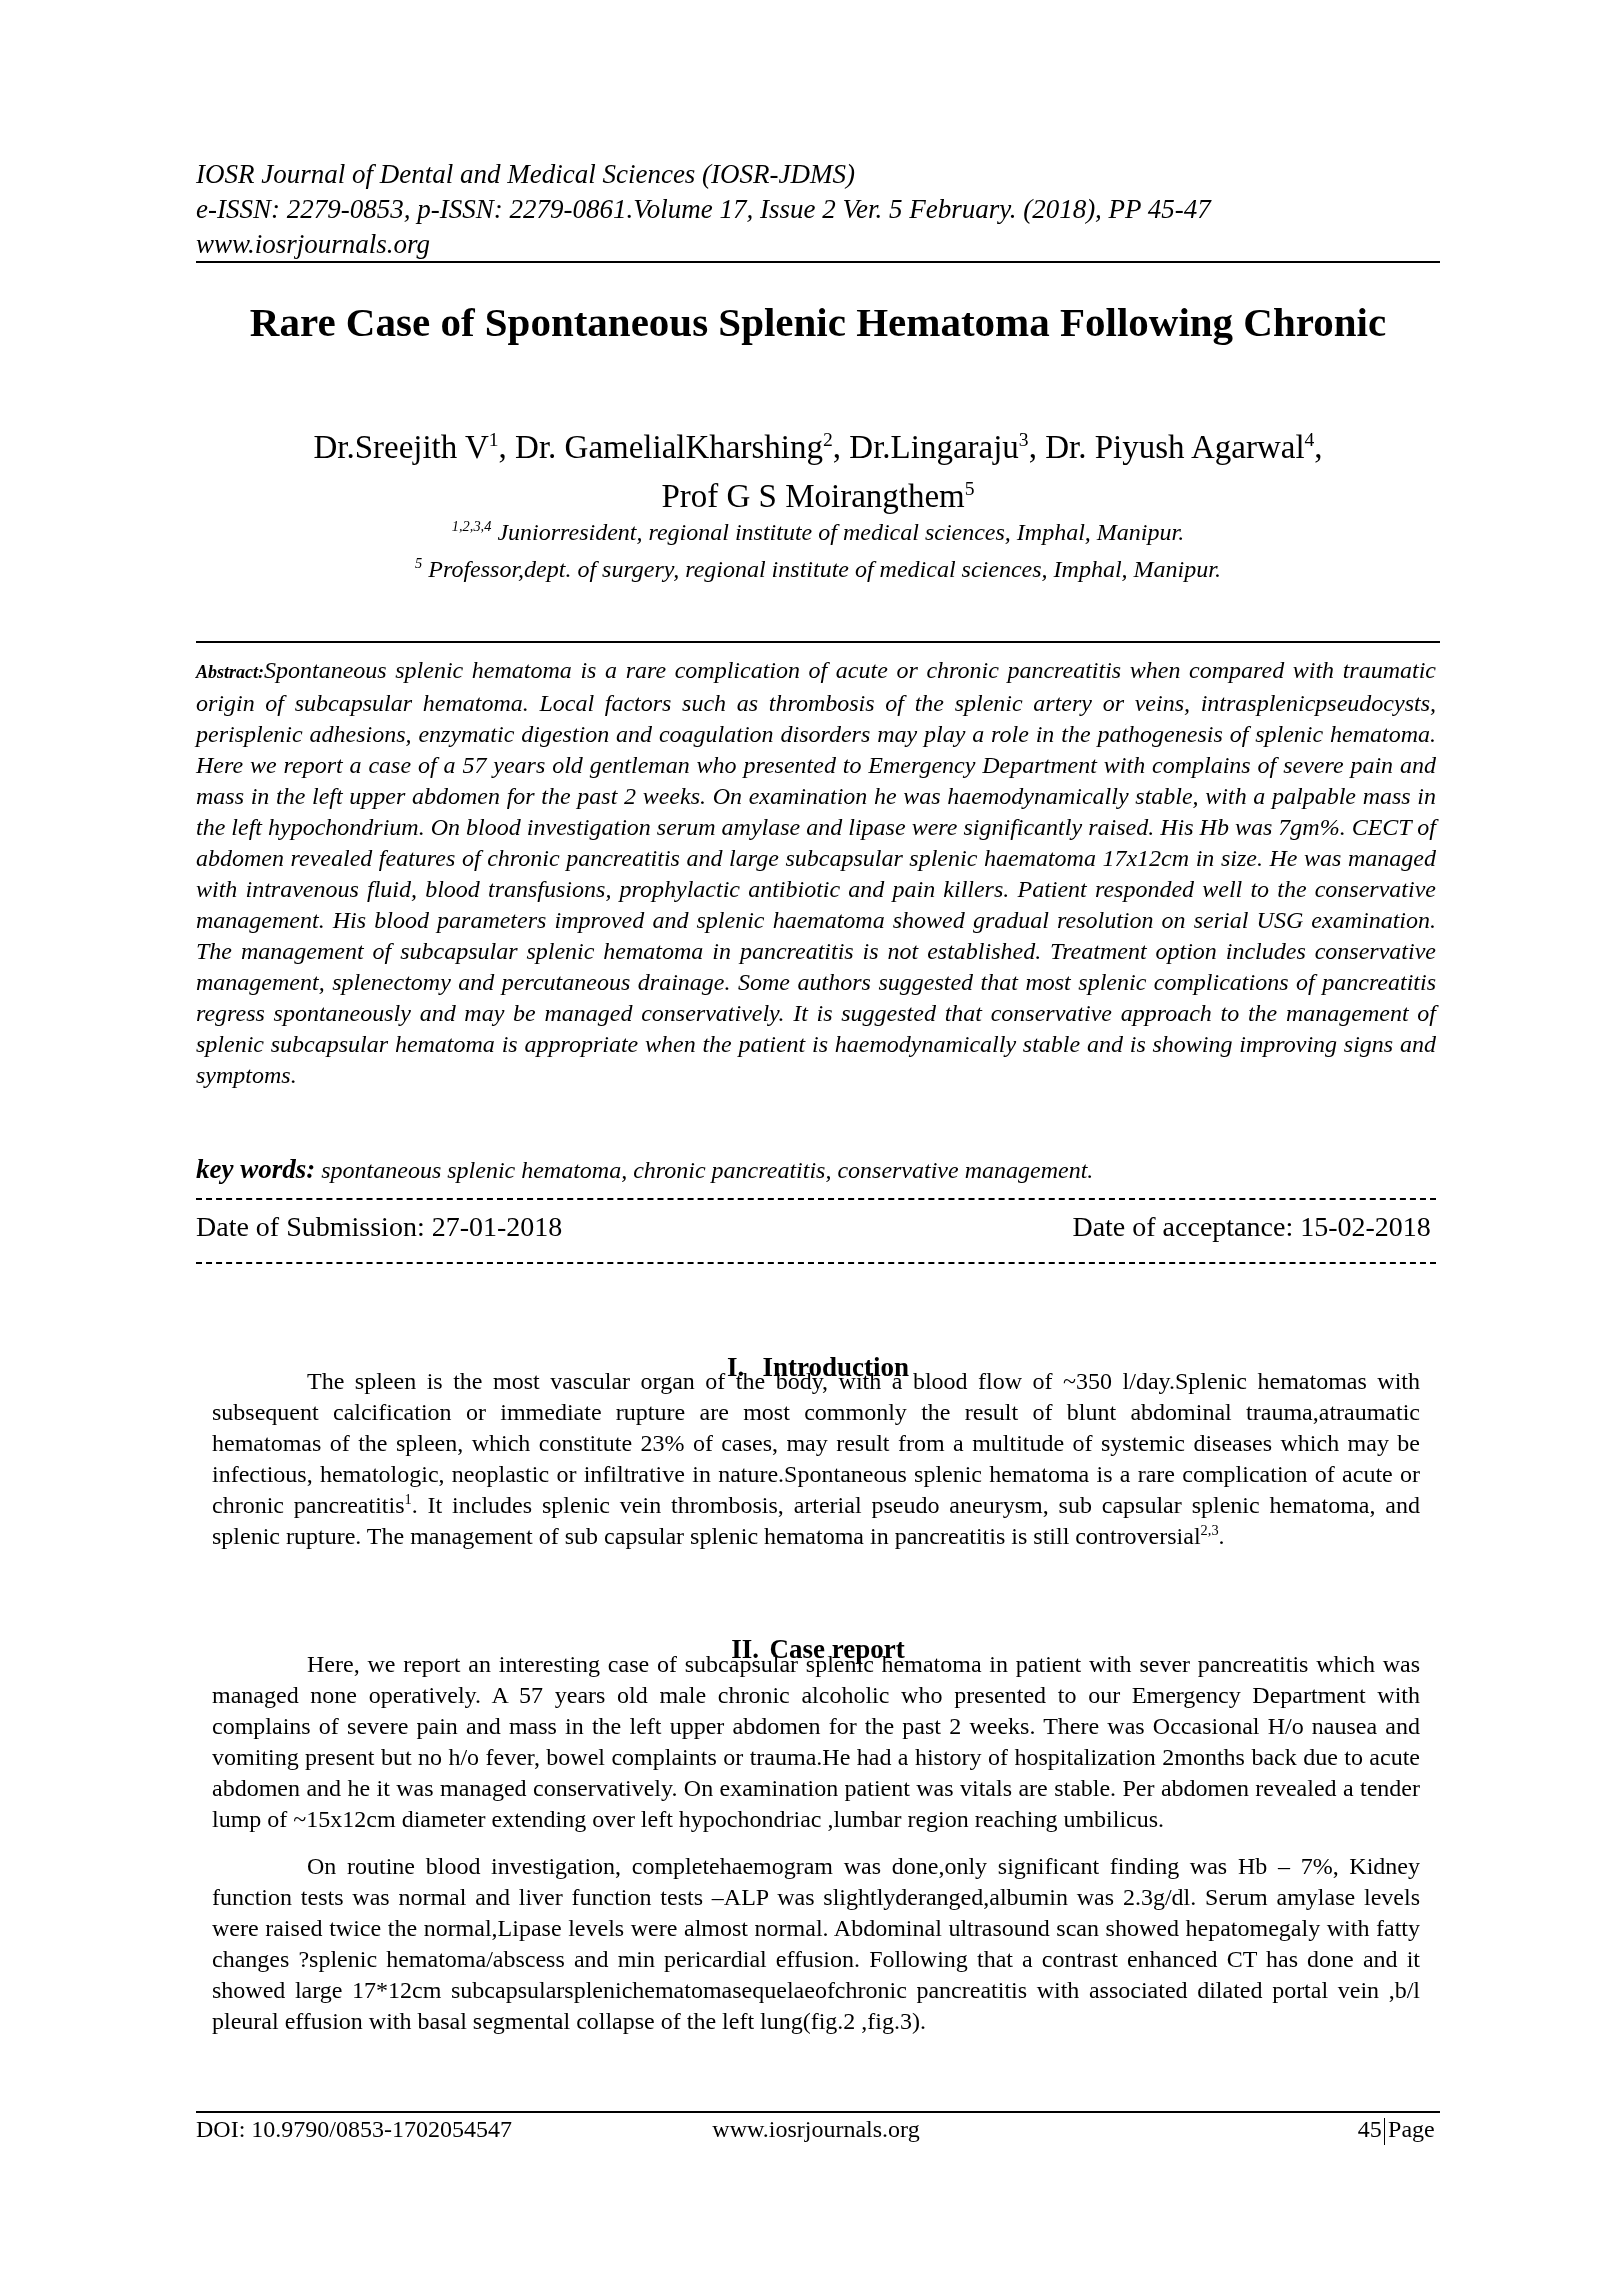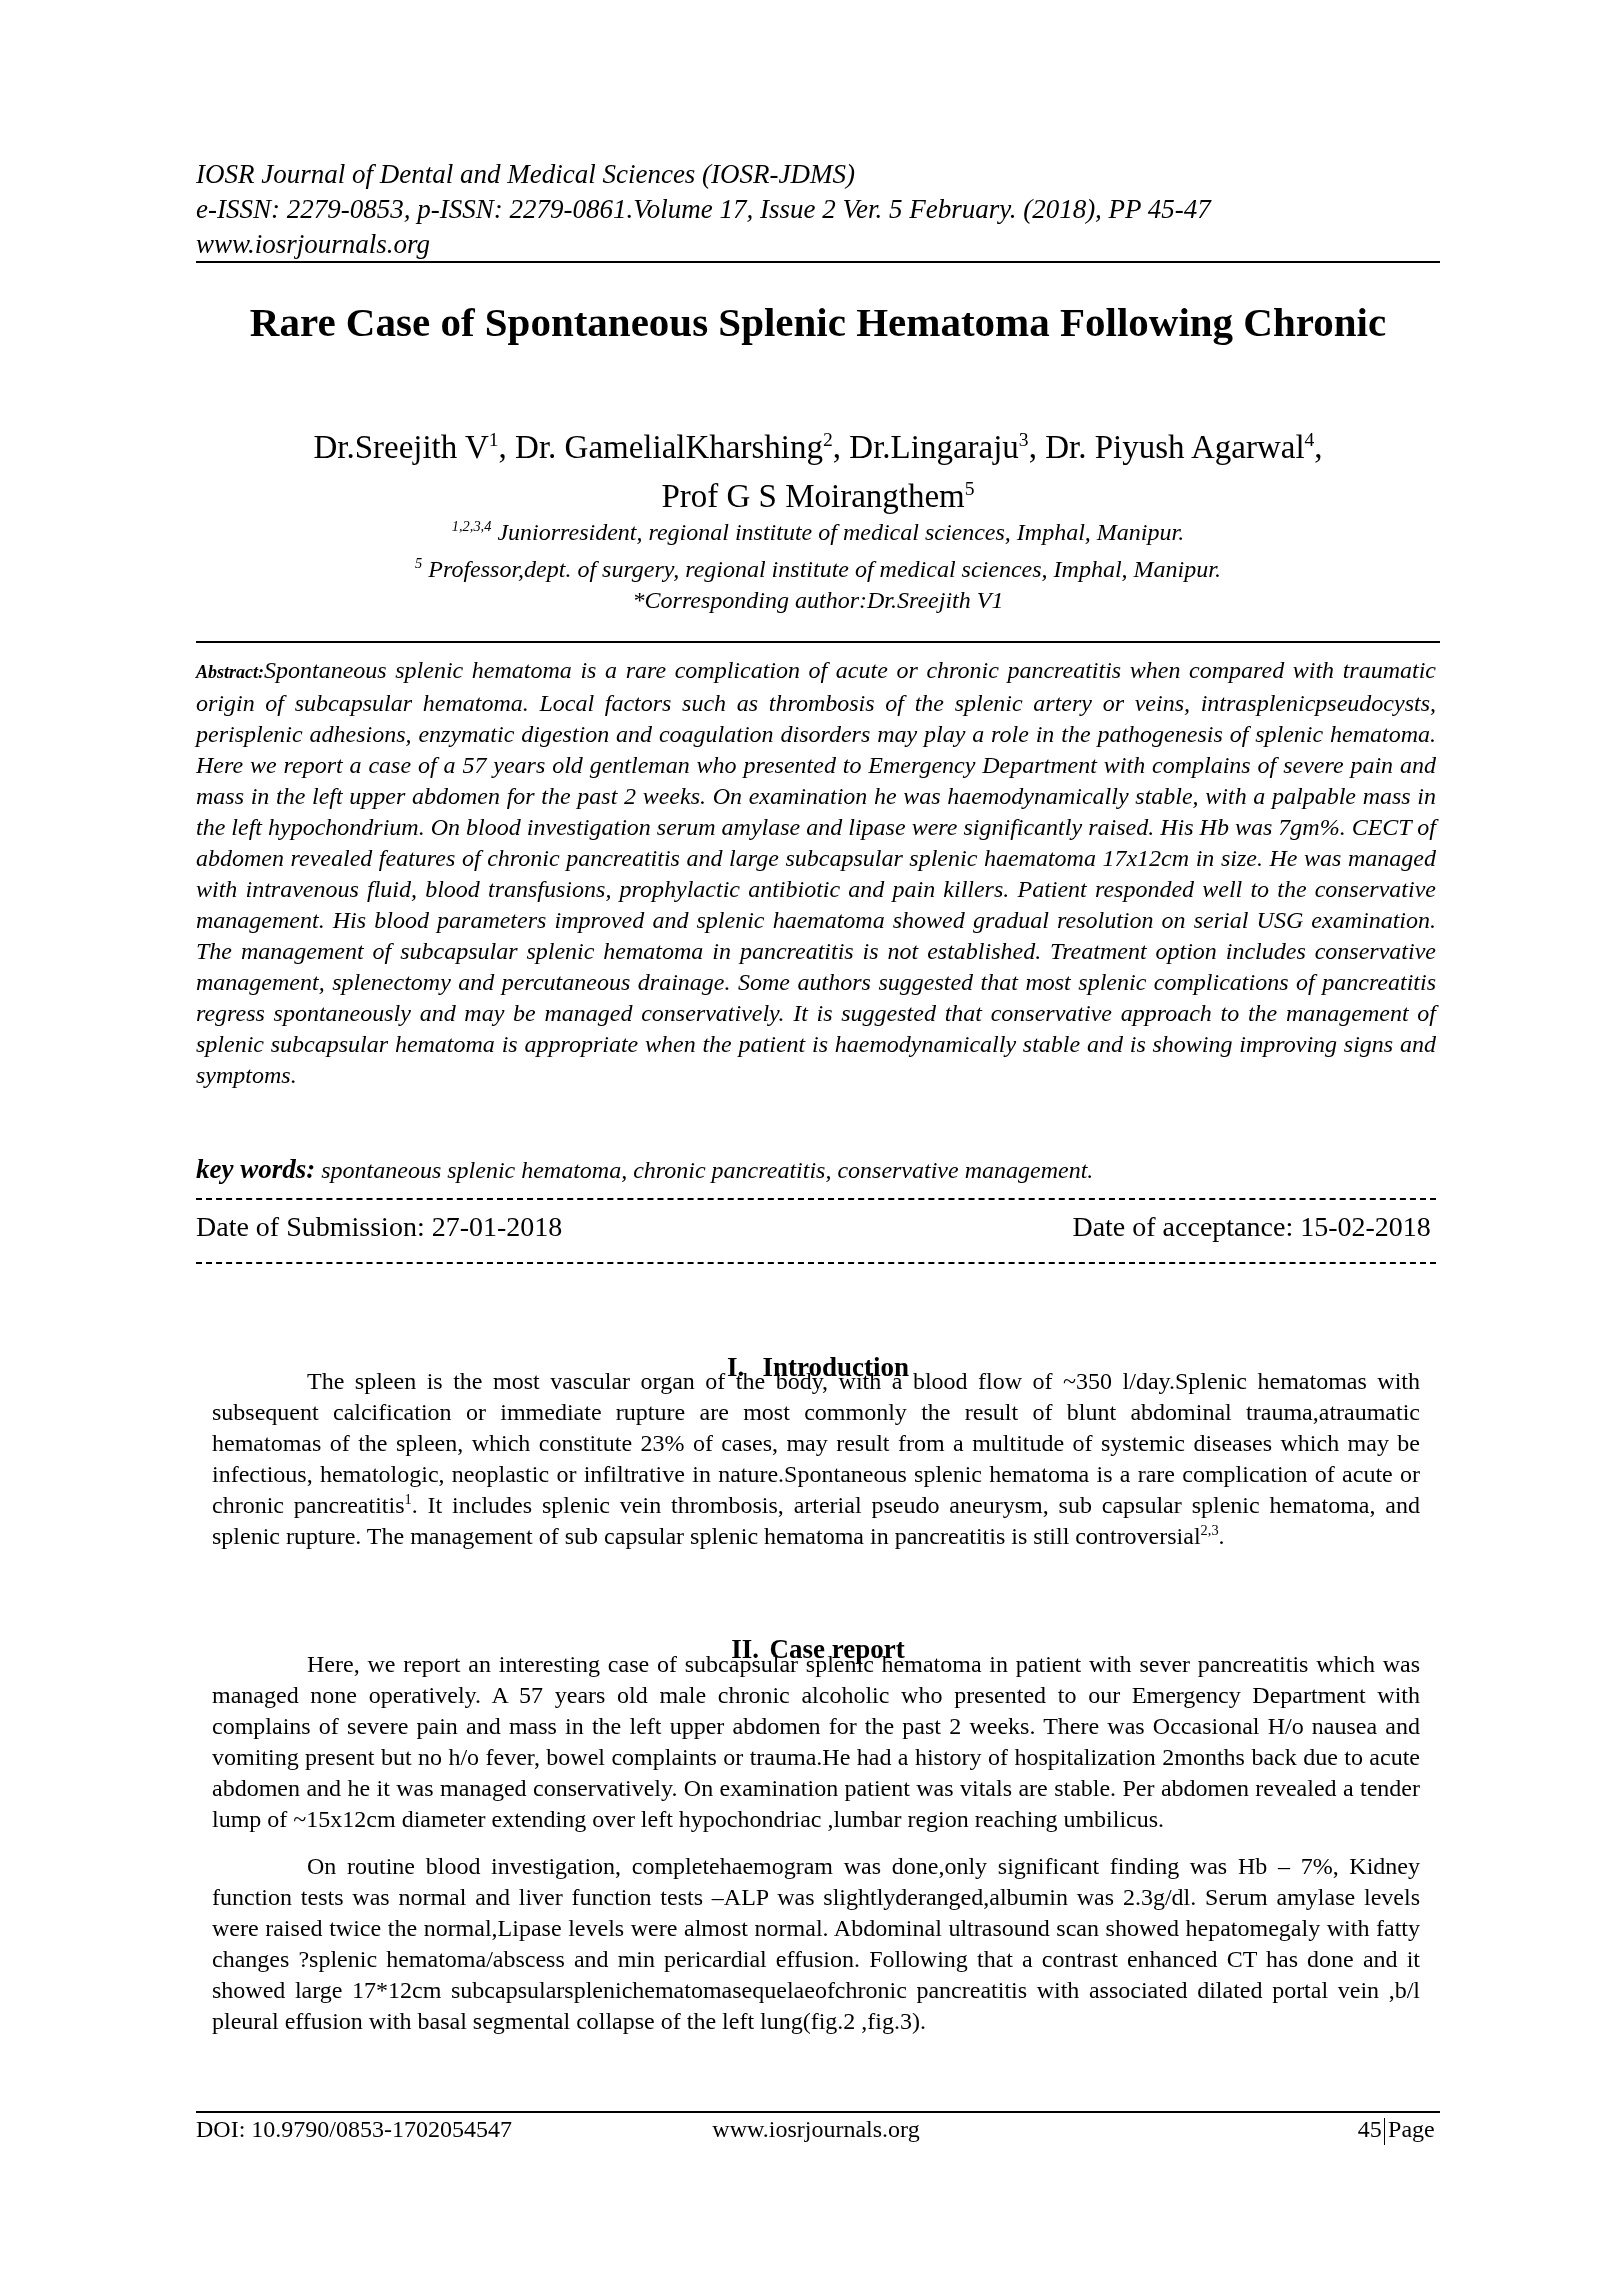--- a/index.html
+++ b/index.html
@@ -52,21 +52,20 @@
       <span><span>Dr.Sreejith V</span><sup>1</sup><span>, </span></span><span><span>Dr. GamelialKharshing</span><sup>2</sup><span>, </span></span><span><span>Dr.Lingaraju</span><sup>3</sup><span>, </span></span><span><span>Dr. Piyush Agarwal</span><sup>4</sup><span>,</span></span>
     </div>
     <div>
       <span><span>Prof G S Moirangthem</span><sup>5</sup></span>
     </div>
   </div>
 
   <div class="affil">
     <div><sup>1,2,3,4</sup><span> Juniorresident, regional institute of medical sciences, Imphal, Manipur.</span></div>
     <div><sup>5</sup><span> Professor,dept. of surgery, regional institute of medical sciences, Imphal, Manipur.</span></div>
-    <div>*Corresponding author:Dr.Sreejith V1</div>
   </div>
 
   <div class="rule-double" style="top:641px;"></div>
 
   <div class="abstract">
     <span class="lead">Abstract:</span><span>Spontaneous splenic hematoma is a rare complication of acute or chronic pancreatitis when compared with traumatic origin of subcapsular hematoma. Local factors such as thrombosis of the splenic artery or veins, intrasplenicpseudocysts, perisplenic adhesions, enzymatic digestion and coagulation disorders may play a role in the pathogenesis of splenic hematoma. Here we report a case of a 57 years old gentleman who presented to Emergency Department with complains of severe pain and mass in the left upper  abdomen for the past 2 weeks. On examination he was haemodynamically stable, with a palpable mass in the left hypochondrium. On blood investigation serum amylase and lipase were significantly raised. His Hb was 7gm%. CECT of abdomen revealed features of chronic pancreatitis and large subcapsular splenic haematoma 17x12cm in size. He was managed with intravenous fluid, blood transfusions, prophylactic antibiotic and pain killers. Patient responded well to the conservative management. His blood parameters improved and splenic haematoma  showed gradual resolution on serial USG examination. The management of subcapsular splenic hematoma in pancreatitis is not established. Treatment option includes conservative management, splenectomy and percutaneous drainage. Some authors suggested that most splenic complications of pancreatitis regress spontaneously and may be managed conservatively. It is suggested that conservative approach to the management of splenic subcapsular hematoma is appropriate when the patient is  haemodynamically stable and is showing improving signs and symptoms.</span>
   </div>
 
   <div class="keywords">
     <span class="lead">key words:</span><span> spontaneous splenic hematoma, chronic pancreatitis, conservative management.</span>

